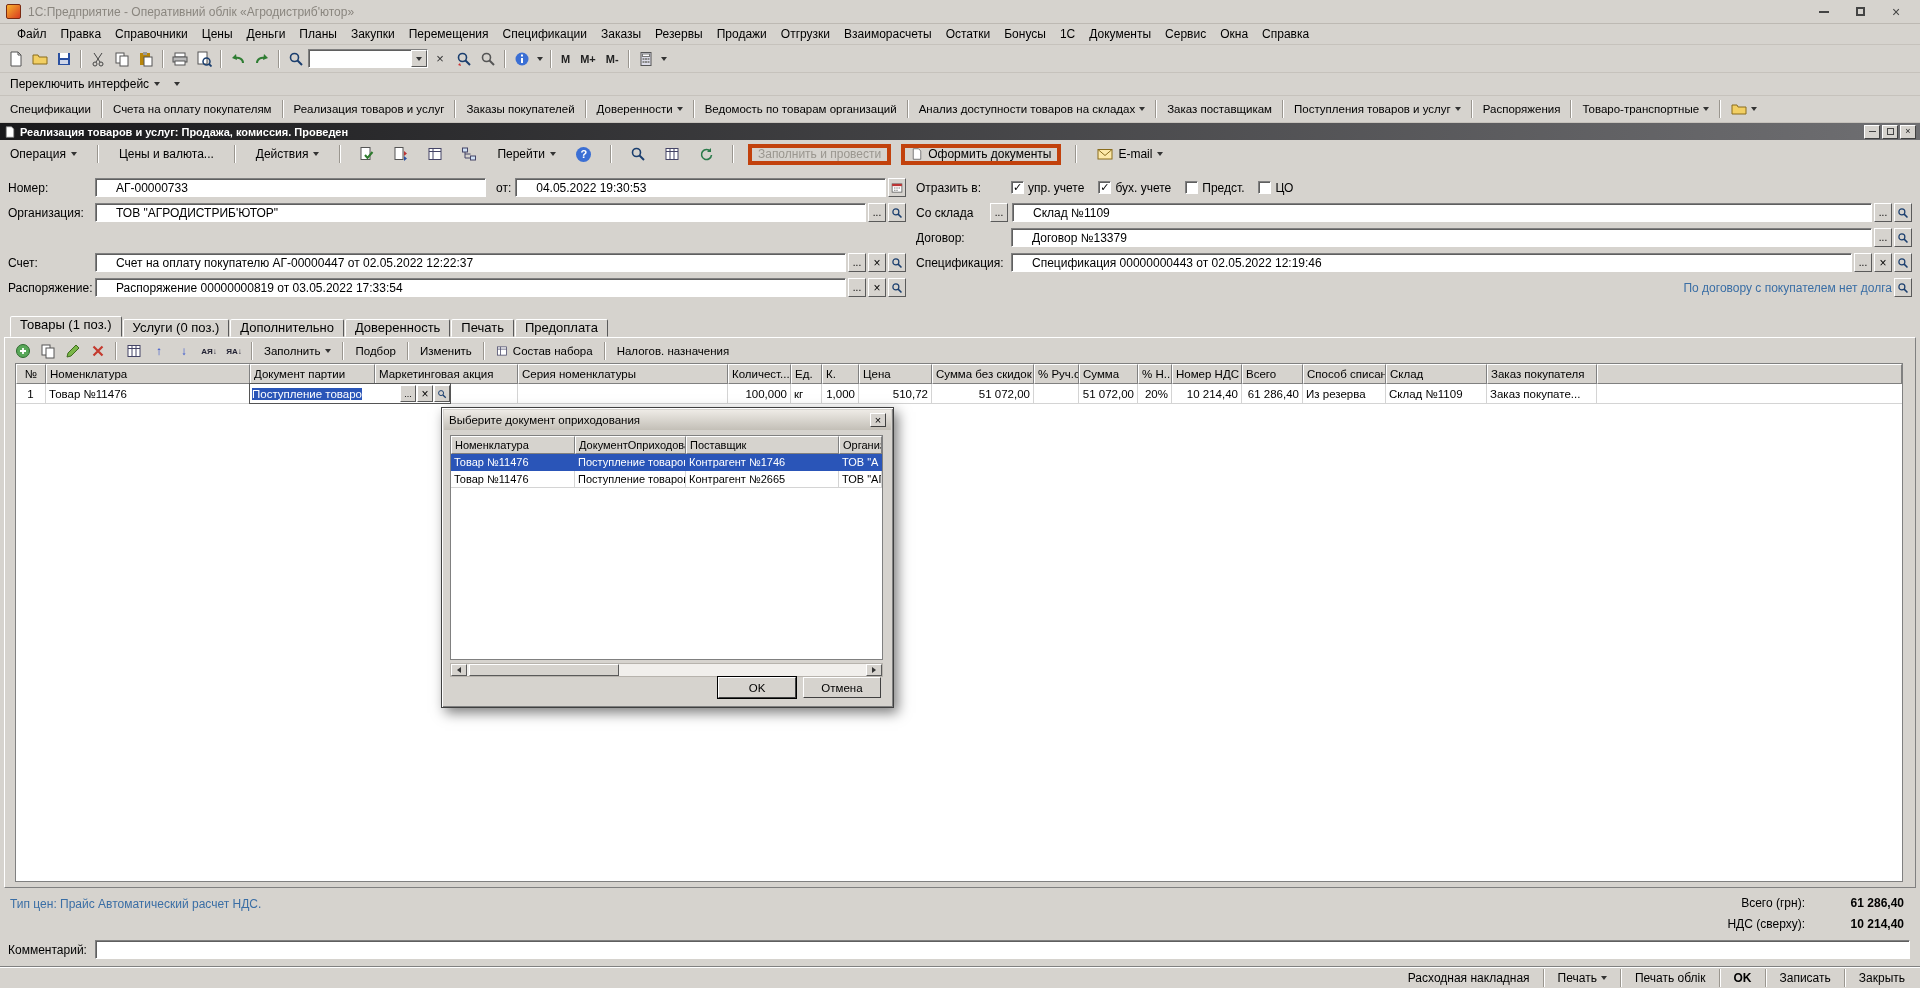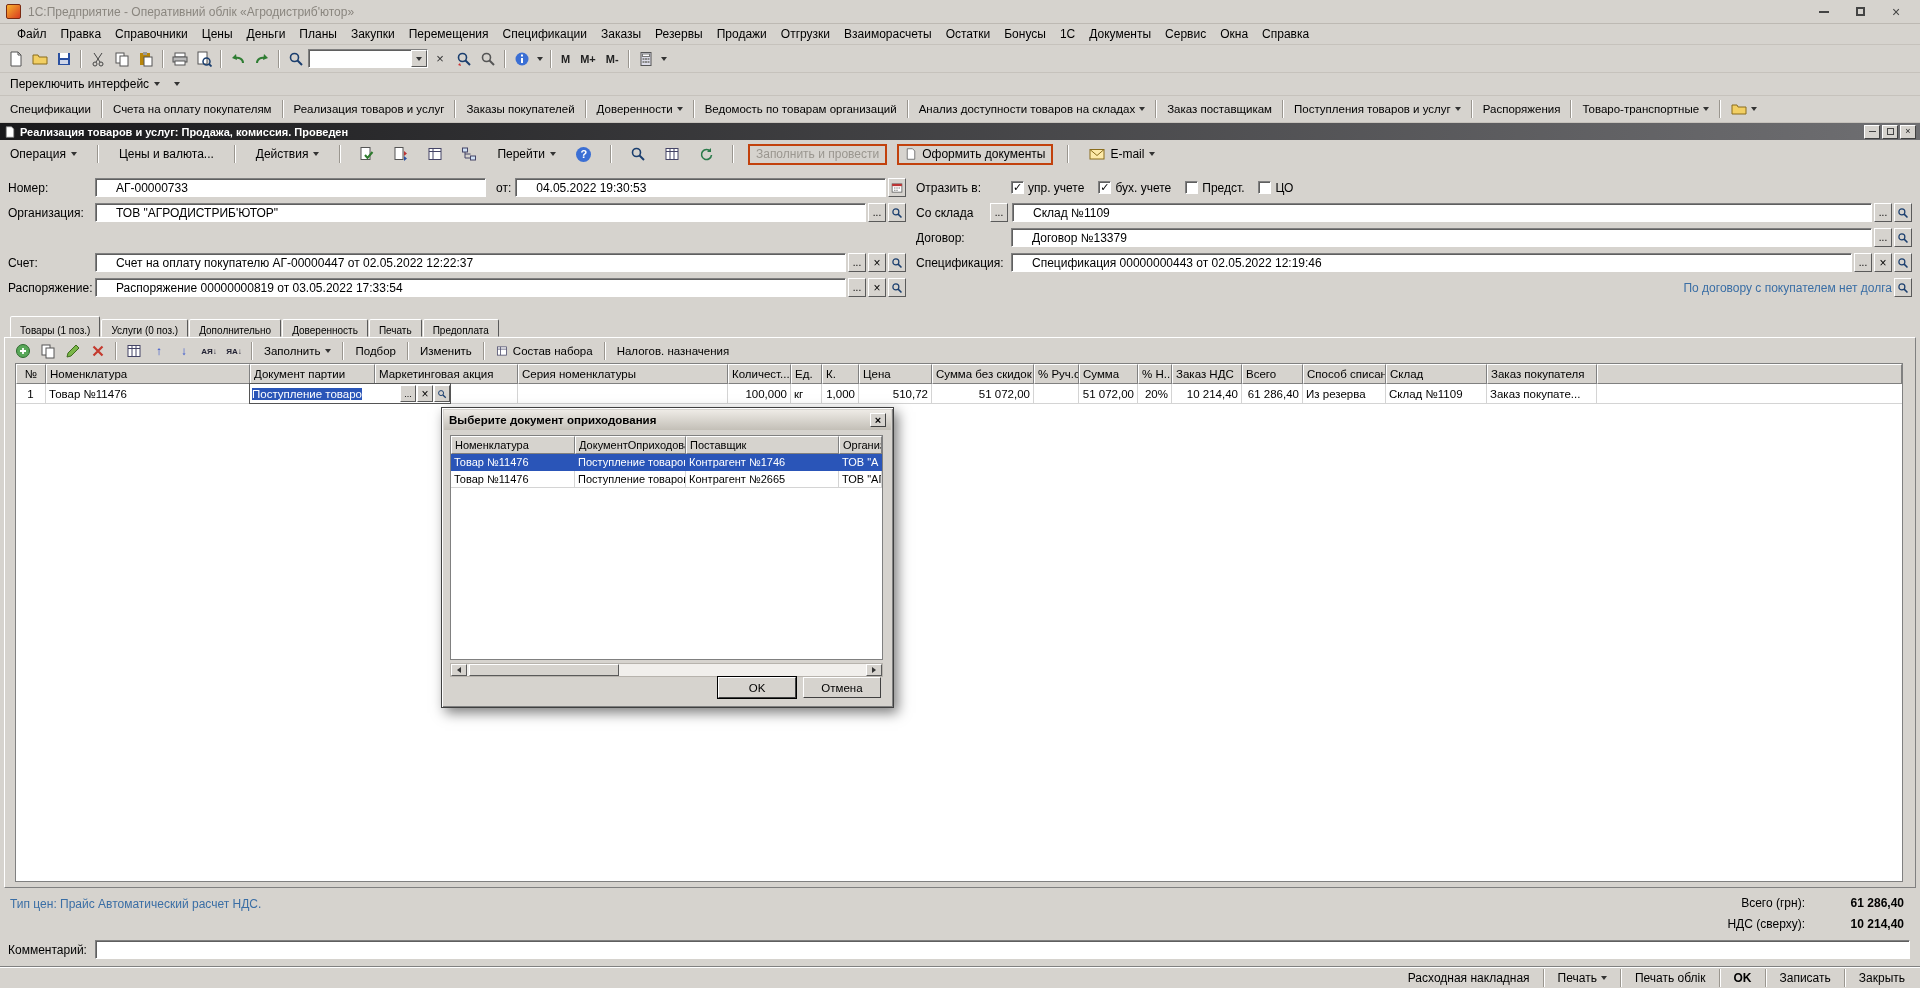--- a/index.html
+++ b/index.html
@@ -39,41 +39,41 @@
 
   
   .mdibar{top:123px;height:17px;background:linear-gradient(to right,#19191b,#6f6f72);display:flex;align-items:center;padding:0 4px;gap:4px}
   .mdibar .title{color:#fff;font-weight:bold;font-size:11px}
   .mdi-btns{margin-left:auto;display:flex;gap:2px}
   .mdi-btn{width:16px;height:14px;background:#d6d3ce;border:1px solid;border-color:#fff #404040 #404040 #fff;display:flex;align-items:center;justify-content:center;font-size:9px;line-height:1;color:#222}
 
   
   .doctb{top:140px;height:28px;display:flex;align-items:center;gap:10px;padding-left:4px}
   .txt-btn{display:flex;align-items:center;gap:5px;padding:0 6px;height:22px;white-space:nowrap}
-  .boxed{border:2px solid #c2410c;background:#d6d3ce;height:21px}
+  .boxed{border:4px solid #c2410c;background:#d6d3ce;height:21px}
   .disabled{color:#9a968f}
   .ic-help{width:15px;height:15px;border-radius:50%;background:#3b6fd4;color:#fff;font-weight:bold;font-size:11px;display:flex;align-items:center;justify-content:center}
   .ic-help::before{content:"?"}
 
   
   .form{top:168px;height:148px}
   .frow{position:absolute;height:19px;display:flex;align-items:center}
   .flabel{flex:none;white-space:nowrap}
   .input{background:#fff;border:1px solid;border-color:#808080 #fff #fff #808080;box-shadow:inset 1px 1px 0 #5f5f5f;height:19px;display:flex;align-items:center;padding:0 20px;overflow:hidden;white-space:nowrap}
   .grow{flex:1;min-width:0}
   .mini-btn{flex:none;width:18px;height:19px;margin-left:2px;background:#d6d3ce;border:1px solid;border-color:#fff #5a5a5a #5a5a5a #fff;display:flex;align-items:center;justify-content:center;font-size:10px}
   .btn-ellipsis::before{content:"..."}
   .btn-x::before{content:"×";font-size:12px}
   .cb{width:13px;height:13px;background:#fff;border:1px solid;border-color:#808080 #fff #fff #808080;box-shadow:inset 1px 1px 0 #5f5f5f;margin-right:4px;display:flex;align-items:center;justify-content:center;font-size:11px;flex:none}
   .cb.checked::before{content:"✓"}
   .link{color:#3a6ea5}
 
   
   .tabstrip{top:316px;height:21px;display:flex;align-items:flex-end;padding-left:10px}
-  .tab{height:18px;display:flex;align-items:flex-end;padding:0 9px;border:1px solid;border-color:#fff #5a5a5a transparent #fff;background:#d6d3ce;margin-right:1px;border-radius:2px 2px 0 0;font-size:10px;white-space:nowrap}
+  .tab{height:18px;display:flex;align-items:flex-start;padding:0 9px;border:1px solid;border-color:#fff #5a5a5a transparent #fff;background:#d6d3ce;margin-right:1px;border-radius:2px 2px 0 0;font-size:13px;white-space:nowrap}
   .tab.active{height:21px;position:relative;z-index:2}
   .tabframe{position:absolute;left:4px;right:4px;top:337px;height:551px;border:1px solid;border-color:#fff #808080 #808080 #fff}
   .gridtb{position:absolute;left:6px;right:6px;top:2px;height:22px;display:flex;align-items:center;gap:1px;font-size:11.5px}
   .ic-up::before{content:"↑";color:#2244cc;font-weight:bold}
   .ic-down::before{content:"↓";color:#2244cc;font-weight:bold}
   .ic-sortaz::before{content:"АЯ↓";font-size:8px;font-weight:bold;color:#223}
   .ic-sortza::before{content:"ЯА↓";font-size:8px;font-weight:bold;color:#223}
   .grid{position:absolute;left:10px;right:12px;top:25px;bottom:5px;border:1px solid #808080;background:#fff;display:flex;flex-direction:column;overflow:hidden}
   .ghead{display:flex;height:20px;flex:none}
   .hcell{background:#d6d3ce;border:1px solid;border-color:#fff #808080 #808080 #fff;padding:0 3px;font-size:11.5px;display:flex;align-items:center;overflow:hidden;white-space:nowrap;flex:none}
@@ -91,21 +91,21 @@
   .price-type{position:absolute;left:10px;top:897px;color:#3a6ea5}
   .totals{position:absolute;right:16px;top:892px}
   .tot-row{display:flex;justify-content:flex-end;align-items:center;gap:14px;height:21px}
   .tot-val{font-weight:bold;min-width:85px;text-align:right;display:inline-block}
   .comment-row{position:absolute;left:8px;right:10px;top:940px;display:flex;align-items:center}
   .bottombar{top:966px;height:22px;border-top:1px solid #808080;box-shadow:inset 0 1px 0 #fff;display:flex;align-items:center;justify-content:flex-end;padding-right:8px;gap:2px}
   .bb-item{display:flex;align-items:center;gap:4px;padding:0 7px;height:20px;white-space:nowrap}
 
   
   .dialog{position:absolute;left:441px;top:407px;width:453px;height:301px;background:#d6d3ce;border:1px solid #404040;box-shadow:inset 1px 1px 0 #fff,inset -1px -1px 0 #808080,4px 5px 12px rgba(0,0,0,.5);z-index:50}
-  .dlg-title{height:20px;margin:2px 2px 0 2px;background:linear-gradient(#eeebe6,#c3bfb7);display:flex;align-items:center;padding:0 5px;font-weight:bold;font-size:11.5px}
+  .dlg-title{height:20px;margin:2px 2px 0 2px;background:linear-gradient(#eeebe6,#c3bfb7);display:flex;align-items:center;padding:0 5px;font-weight:normal;font-size:11.5px}
   .dlg-close{margin-left:auto;width:16px;height:14px;background:#d6d3ce;border:1px solid;border-color:#fff #404040 #404040 #fff;display:flex;align-items:center;justify-content:center;font-size:11px;line-height:1}
   .dlg-table{position:absolute;left:8px;right:10px;top:27px;height:225px;border:1px solid #808080;background:#fff;overflow:hidden}
   .dlg-head{display:flex;height:18px}
   .dlg-head .dlg-cell{background:#d6d3ce;border:1px solid;border-color:#fff #808080 #808080 #fff}
   .dlg-row{display:flex;height:17px;background:#fff}
   .dlg-row.selected{background:#2a55b8;color:#fff}
   .dlg-row.selected .dlg-cell{border-color:#2a55b8}
   .dlg-cell{padding:0 3px;border-right:1px solid #d4d4d4;border-bottom:1px solid #d4d4d4;overflow:hidden;white-space:nowrap;font-size:11px;display:flex;align-items:center;flex:none}
   .d0{width:124px}.d1{width:111px}.d2{width:153px}.d3{flex:1}
   .dlg-scroll{position:absolute;left:8px;right:10px;top:255px;height:14px;background:#f1efec;border:1px solid #b7b3ad;display:flex;align-items:center}
@@ -692,21 +692,21 @@
       <span class="hcell c3">Маркетинговая акция</span>
       <span class="hcell c4">Серия номенклатуры</span>
       <span class="hcell c5">Количест...</span>
       <span class="hcell c6">Ед.</span>
       <span class="hcell c7">К.</span>
       <span class="hcell c8">Цена</span>
       <span class="hcell c9">Сумма без скидок</span>
       <span class="hcell c10">% Руч.ск.</span>
       <span class="hcell c11">Сумма</span>
       <span class="hcell c12">% Н...</span>
-      <span class="hcell c13">Заказ НДС</span>
+      <span class="hcell c13">Номер НДС</span>
       <span class="hcell c14">Всего</span>
       <span class="hcell c15">Способ списания</span>
       <span class="hcell c16">Склад</span>
       <span class="hcell c17">Заказ покупателя</span>
       <span class="hcell cfill"></span>
     </div>
     <div class="grow-row">
       <span class="bcell c0 ctr">1</span>
       <span class="bcell c1">Товар №11476</span>
       <span class="bcell c2" style="position:relative;overflow:visible">

